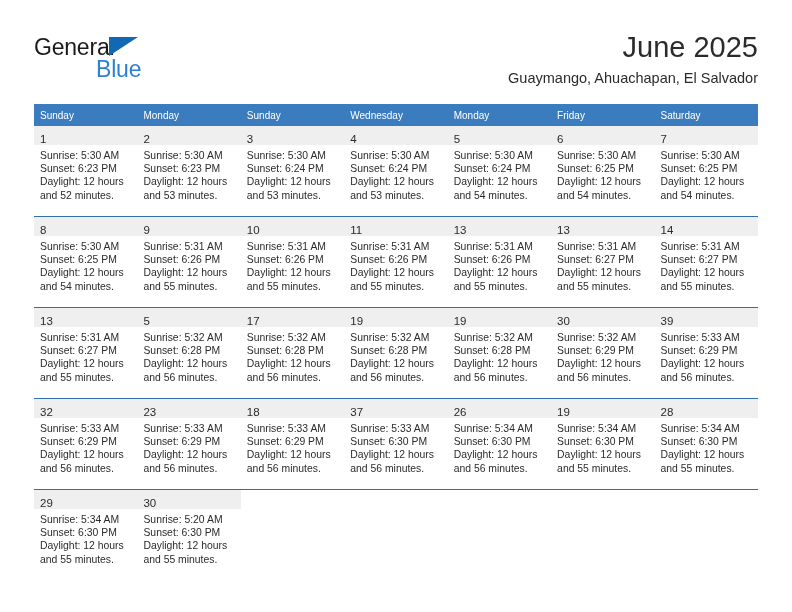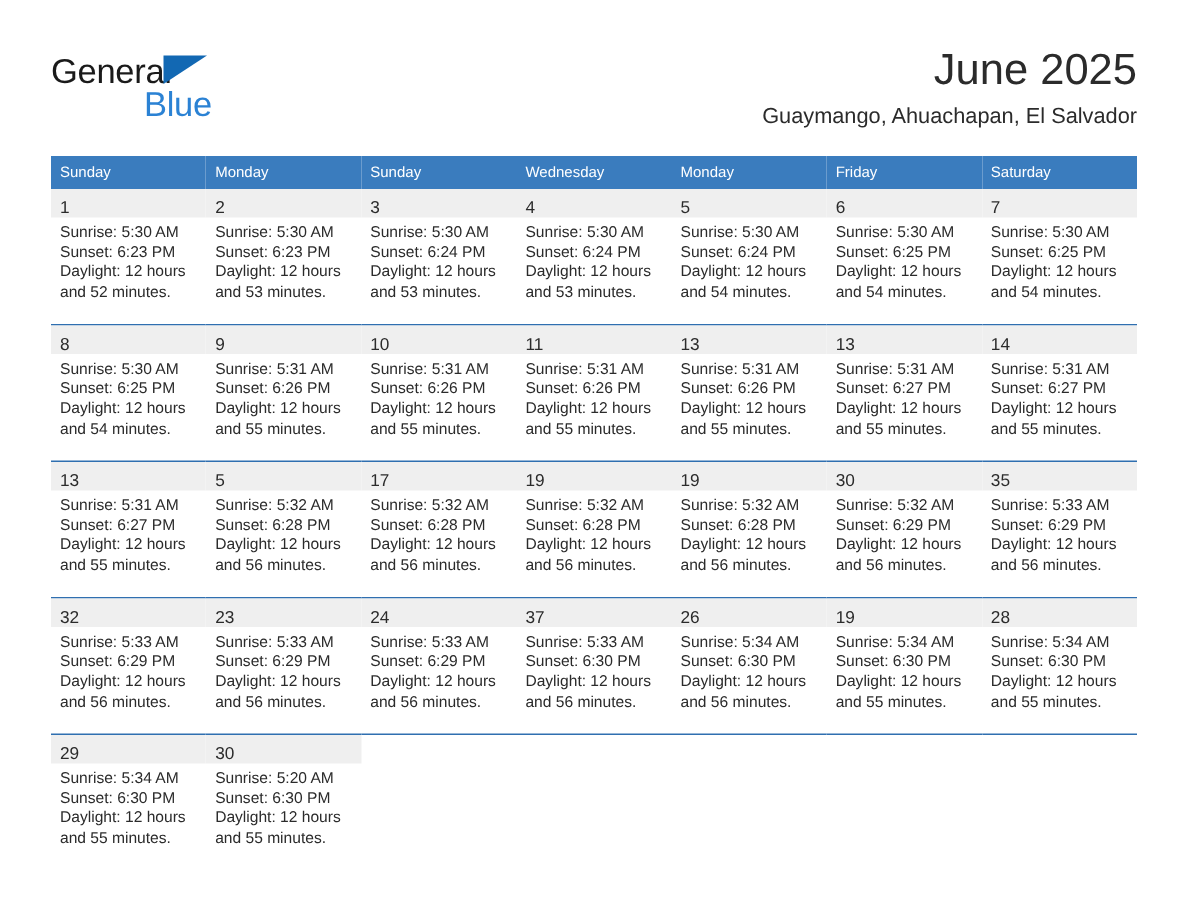--- a/index.html
+++ b/index.html
@@ -401,21 +401,21 @@
               <div class="events">
                 <div class="evline">Sunrise: 5:32 AM</div>
                 <div class="evline">Sunset: 6:29 PM</div>
                 <div class="evline">Daylight: 12 hours</div>
                 <div class="evline">and 56 minutes.</div>
               </div>
             </div>
           </td>
           <td>
             <div class="daycell filled">
-              <div class="daynum-band"><span class="daynum">35</span></div>
+              <div class="daynum-band"><span class="daynum">39</span></div>
               <div class="events">
                 <div class="evline">Sunrise: 5:33 AM</div>
                 <div class="evline">Sunset: 6:29 PM</div>
                 <div class="evline">Daylight: 12 hours</div>
                 <div class="evline">and 56 minutes.</div>
               </div>
             </div>
           </td>
         </tr>
         <tr class="week-row">
@@ -436,21 +436,21 @@
               <div class="events">
                 <div class="evline">Sunrise: 5:33 AM</div>
                 <div class="evline">Sunset: 6:29 PM</div>
                 <div class="evline">Daylight: 12 hours</div>
                 <div class="evline">and 56 minutes.</div>
               </div>
             </div>
           </td>
           <td>
             <div class="daycell filled">
-              <div class="daynum-band"><span class="daynum">24</span></div>
+              <div class="daynum-band"><span class="daynum">18</span></div>
               <div class="events">
                 <div class="evline">Sunrise: 5:33 AM</div>
                 <div class="evline">Sunset: 6:29 PM</div>
                 <div class="evline">Daylight: 12 hours</div>
                 <div class="evline">and 56 minutes.</div>
               </div>
             </div>
           </td>
           <td>
             <div class="daycell filled">

